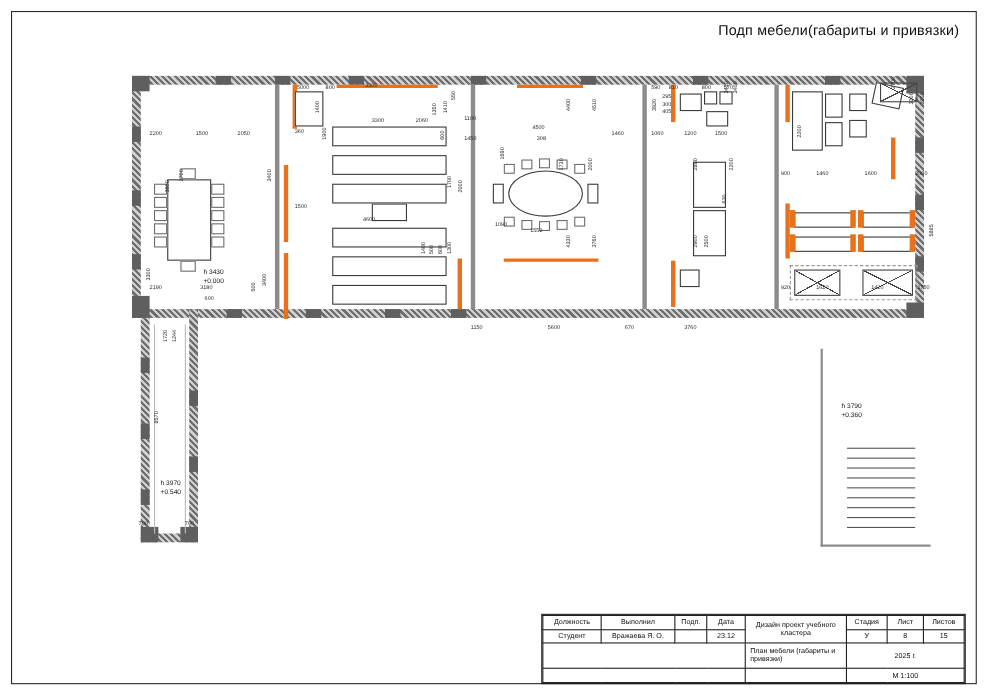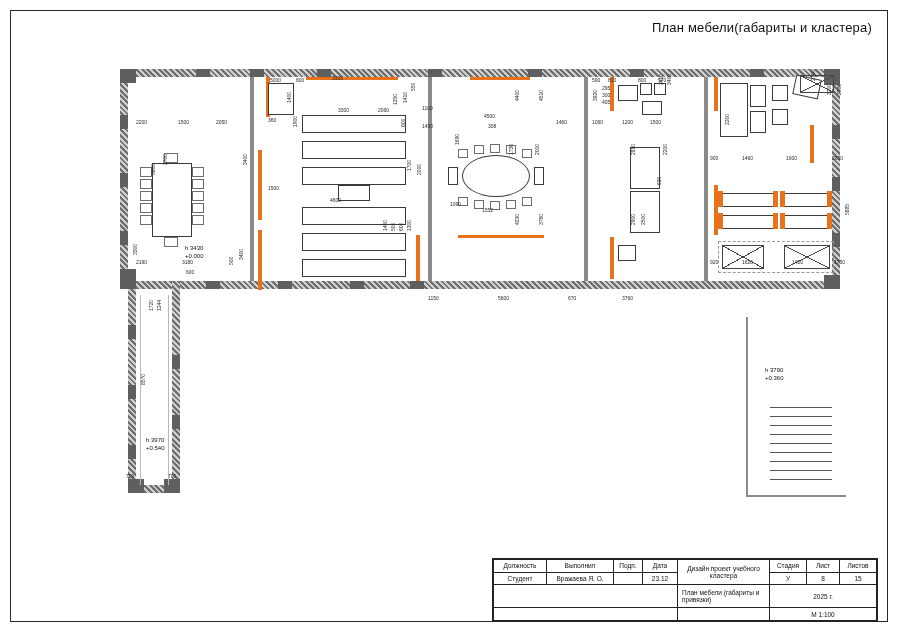--- a/index.html
+++ b/index.html
@@ -53,21 +53,21 @@
   .stair{position:absolute;}
   .stair div{position:absolute;background:#555;height:1px;}
 </style>
 </head>
 <body>
 
 <div class="sheet">
 
   <div class="sheet-border"></div>
 
-  <div class="title-main">План мебели(габариты и кластера)</div>
+  <div class="title-main">Подп мебели(габариты и привязки)</div>
 
   <div class="plan">
 
     <div class="wall hatch" style="left:10px;  top:14px;  width:720px; height:8px;"></div>
     <div class="wall hatch" style="left:10px;  top:14px;  width:8px;  height:220px;"></div>
     <div class="wall hatch" style="left:722px; top:14px;  width:8px;  height:220px;"></div>
     <div class="wall hatch" style="left:10px;  top:226px; width:720px;height:8px;"></div>
 
     <div class="wall hatch" style="left:18px;  top:226px; width:8px;  height:210px;"></div>
     <div class="wall hatch" style="left:62px;  top:226px; width:8px;  height:210px;"></div>

